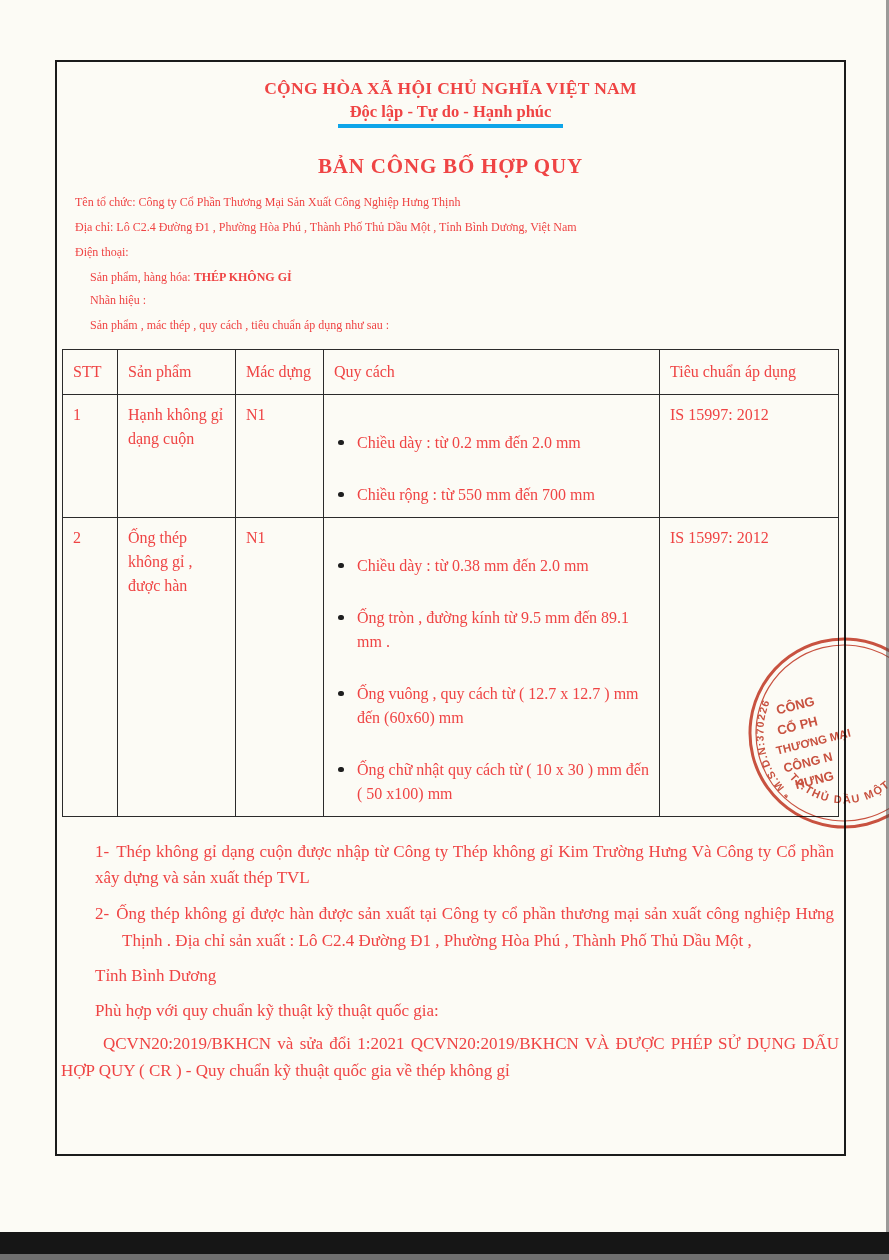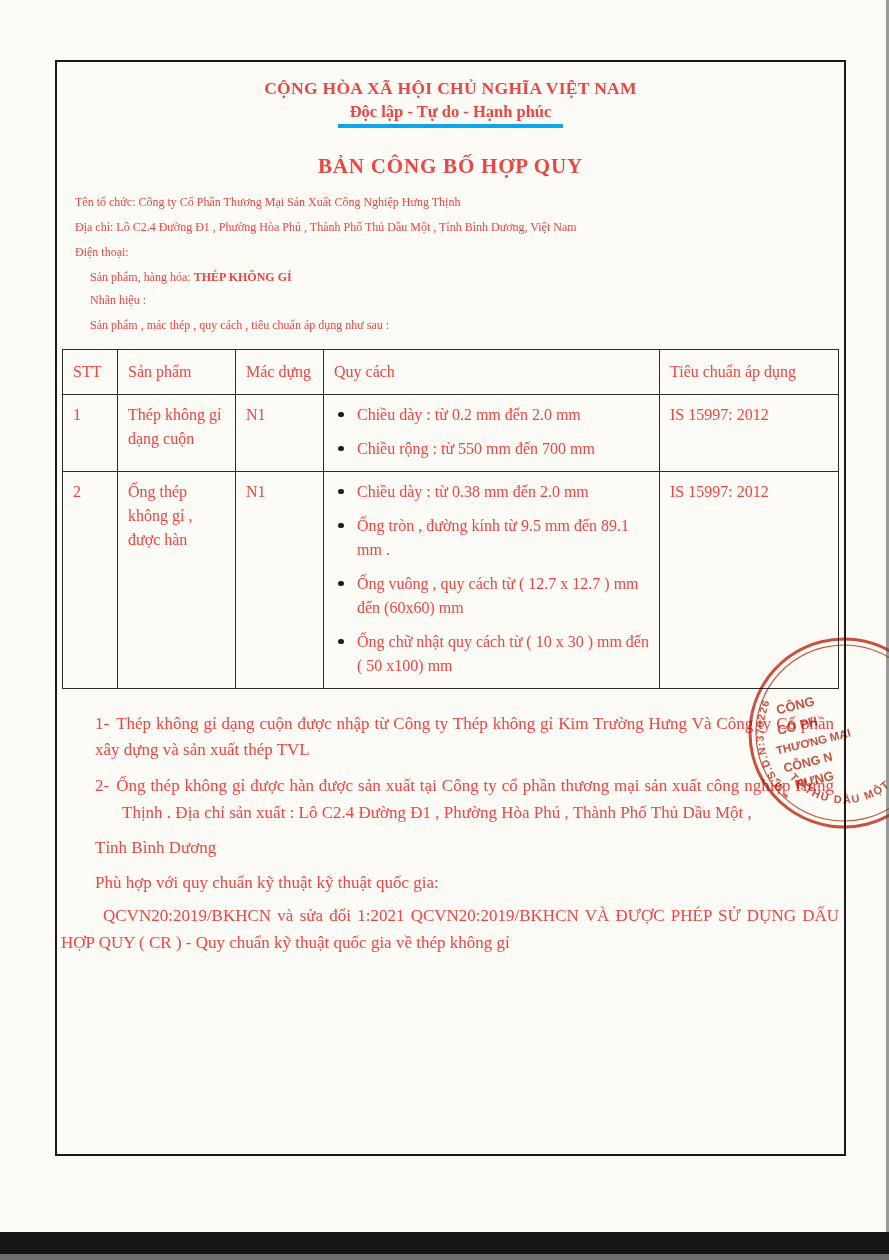--- a/index.html
+++ b/index.html
@@ -37,21 +37,21 @@
   .spec th, .spec td {
     border:1.6px solid #2b2b2b; padding:8px 10px;
     vertical-align:top; font-weight:normal; text-align:left;
   }
   .spec th { padding:10px 10px; }
   .col-stt { width:55px; } .col-sp { width:118px; } .col-mt { width:88px; }
   .col-qc { width:336px; } .col-tc { width:auto; }
   .c-center { text-align:center; }
   .c-just { text-align:justify; }
   ul.qc { list-style:none; }
-  .qc li { position:relative; padding-left:23px; margin-bottom:10px; }
+  .qc li { position:relative; padding-left:23px; margin-bottom:10px;margin-top:28px; }
   .qc li:last-child { margin-bottom:2px; }
   .qc li::before {
     content:""; position:absolute; left:4px; top:9px;
     width:5.5px; height:5.5px; border-radius:50%; background:#1e1e1e;
   }
 
   .notes { margin:22px -16px 0 12px; }
   .note { font-size:17px; line-height:1.55; text-align:justify; margin-top:10px; }
   .note.hang { padding-left:27px; text-indent:-27px; }
   .note .num { margin-right:7px; }
@@ -106,21 +106,21 @@
           <th class="c-center">STT</th>
           <th>Sản phẩm</th>
           <th>Mác dựng</th>
           <th>Quy cách</th>
           <th>Tiêu chuẩn áp dụng</th>
         </tr>
       </thead>
       <tbody>
         <tr>
           <td class="c-center">1</td>
-          <td class="c-just">Thép không gỉ dạng cuộn</td>
+          <td class="c-just">Hạnh không gỉ dạng cuộn</td>
           <td class="c-center">N1</td>
           <td>
             <ul class="qc">
               <li>Chiều dày : từ 0.2 mm đến 2.0 mm</li>
               <li>Chiều rộng : từ 550 mm đến 700 mm</li>
             </ul>
           </td>
           <td>IS 15997: 2012</td>
         </tr>
         <tr>

